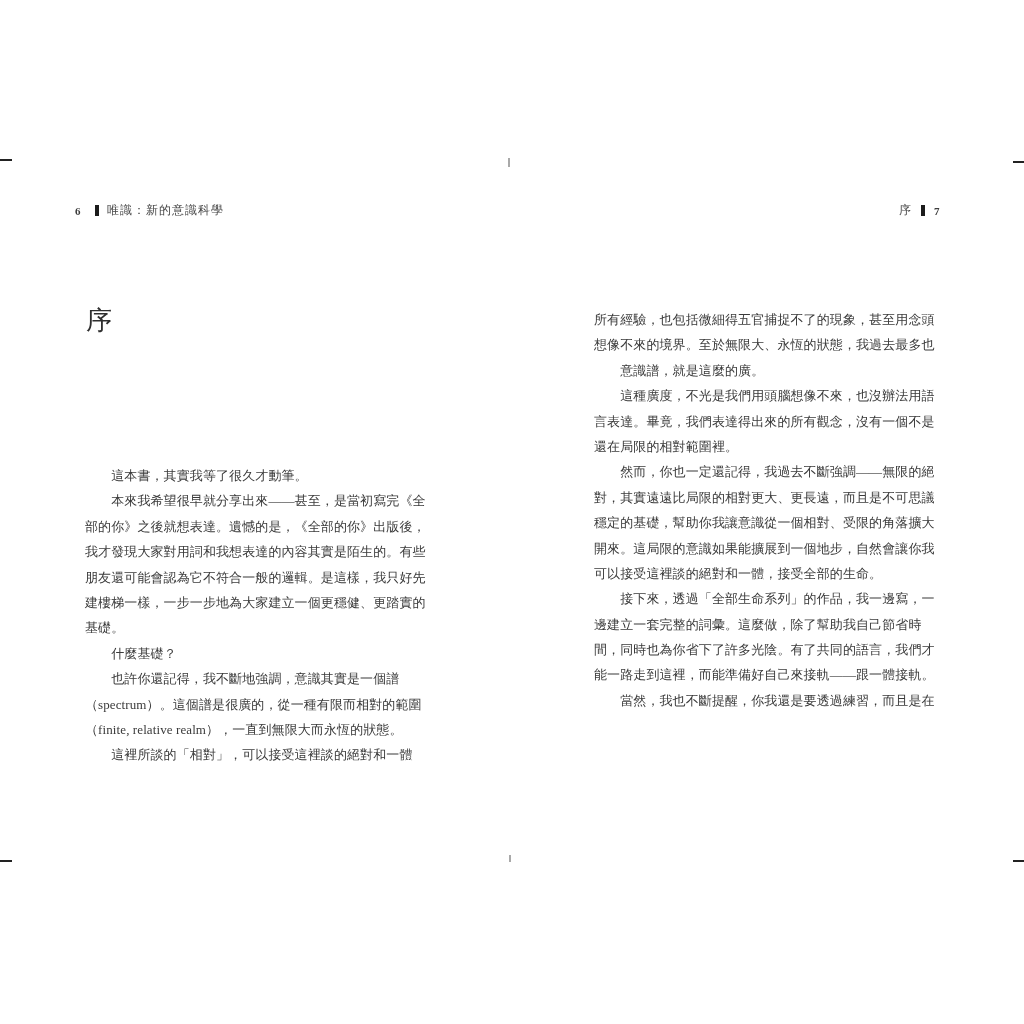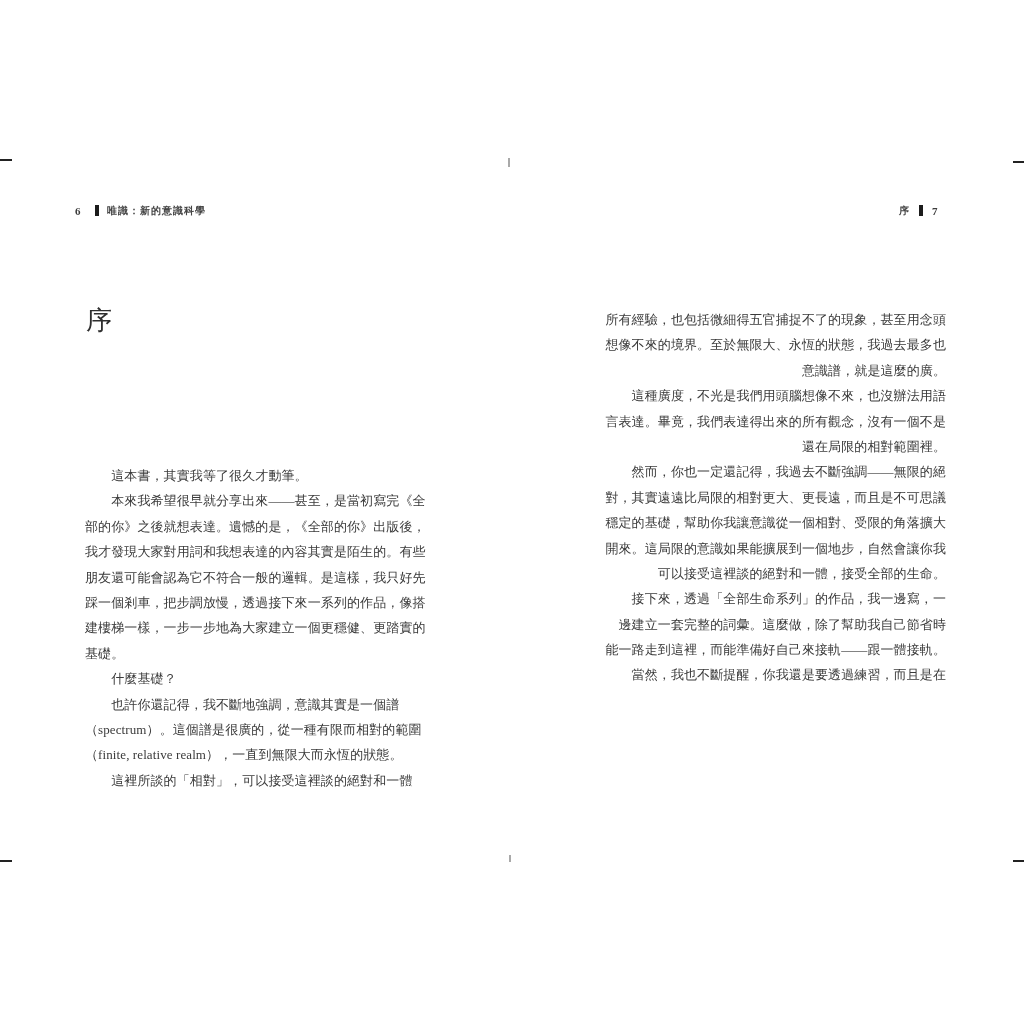--- a/index.html
+++ b/index.html
@@ -38,25 +38,24 @@
     font-weight: bold;
     letter-spacing: 0.5px;
     color: #3c3c3c;
   }
   .running-head .bar {
     width: 4px;
     height: 11px;
     background: #1c1c1c;
   }
   .running-head .rtitle {
-    font-size: 10px;
+    font-size: 12px;
     letter-spacing: 1px;
     color: #454545;
     white-space: nowrap;
-    font-weight: bold;
   }
   .head-left { left: 75px; }
   .head-left .bar { margin: 0 8px 0 14px; }
   .head-right { left: 899px; }
   .head-right .bar { margin: 0 9px 0 9px; }
 
   
   .chapter-title {
     position: absolute;
     left: 86px;
@@ -73,21 +72,21 @@
     font-size: 13px;
     color: #3a3a3a;
   }
   .body-col .line {
     height: 25.4px;
     line-height: 25.4px;
     white-space: nowrap;
     letter-spacing: 0.1px;
   }
   .col-left  { left: 85px;  top: 435px; margin-top: 28px; }
-  .col-right { left: 594px; top: 307px; text-align: right; }
+  .col-right { left: 594px; top: 307px; }
 </style>
 </head>
 <body>
 
 <div class="canvas">
 
   <div class="crop-h crop-tl"></div>
   <div class="crop-h crop-tr"></div>
   <div class="crop-h crop-bl"></div>
   <div class="crop-h crop-br"></div>
@@ -107,21 +106,20 @@
   </div>
 
   <div class="chapter-title">序</div>
 
   <div class="body-col col-left">
     <div class="line">　　這本書，其實我等了很久才動筆。</div>
     <div class="line">　　本來我希望很早就分享出來——甚至，是當初寫完《全</div>
     <div class="line">部的你》之後就想表達。遺憾的是，《全部的你》出版後，</div>
     <div class="line">我才發現大家對用詞和我想表達的內容其實是陌生的。有些</div>
     <div class="line">朋友還可能會認為它不符合一般的邏輯。是這樣，我只好先</div>
-    <div class="line">踩一個剎車，把步調放慢，透過接下來一系列的作品，像搭</div>
     <div class="line">建樓梯一樣，一步一步地為大家建立一個更穩健、更踏實的</div>
     <div class="line">基礎。</div>
     <div class="line">　　什麼基礎？</div>
     <div class="line">　　也許你還記得，我不斷地強調，意識其實是一個譜</div>
     <div class="line">（spectrum）。這個譜是很廣的，從一種有限而相對的範圍</div>
     <div class="line">（finite, relative realm），一直到無限大而永恆的狀態。</div>
     <div class="line">　　這裡所談的「相對」，可以接受這裡談的絕對和一體</div>
   </div>
 
   <div class="body-col col-right">
@@ -131,17 +129,18 @@
     <div class="line">　　這種廣度，不光是我們用頭腦想像不來，也沒辦法用語</div>
     <div class="line">言表達。畢竟，我們表達得出來的所有觀念，沒有一個不是</div>
     <div class="line">還在局限的相對範圍裡。</div>
     <div class="line">　　然而，你也一定還記得，我過去不斷強調——無限的絕</div>
     <div class="line">對，其實遠遠比局限的相對更大、更長遠，而且是不可思議</div>
     <div class="line">穩定的基礎，幫助你我讓意識從一個相對、受限的角落擴大</div>
     <div class="line">開來。這局限的意識如果能擴展到一個地步，自然會讓你我</div>
     <div class="line">可以接受這裡談的絕對和一體，接受全部的生命。</div>
     <div class="line">　　接下來，透過「全部生命系列」的作品，我一邊寫，一</div>
     <div class="line">邊建立一套完整的詞彙。這麼做，除了幫助我自己節省時</div>
+    <div class="line">間，同時也為你省下了許多光陰。有了共同的語言，我們才</div>
     <div class="line">能一路走到這裡，而能準備好自己來接軌——跟一體接軌。</div>
     <div class="line">　　當然，我也不斷提醒，你我還是要透過練習，而且是在</div>
   </div>
 
 </div>
 
 </body></html>

